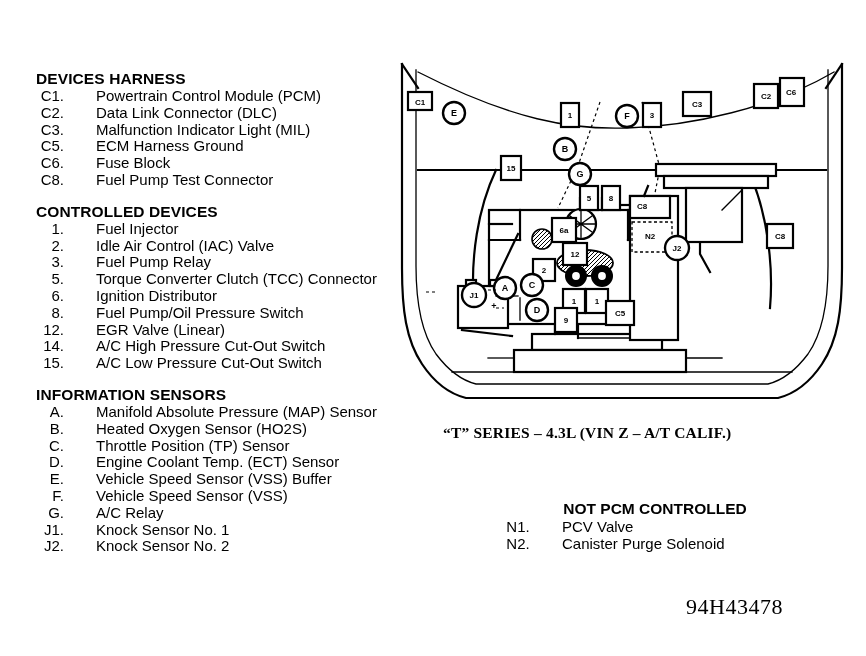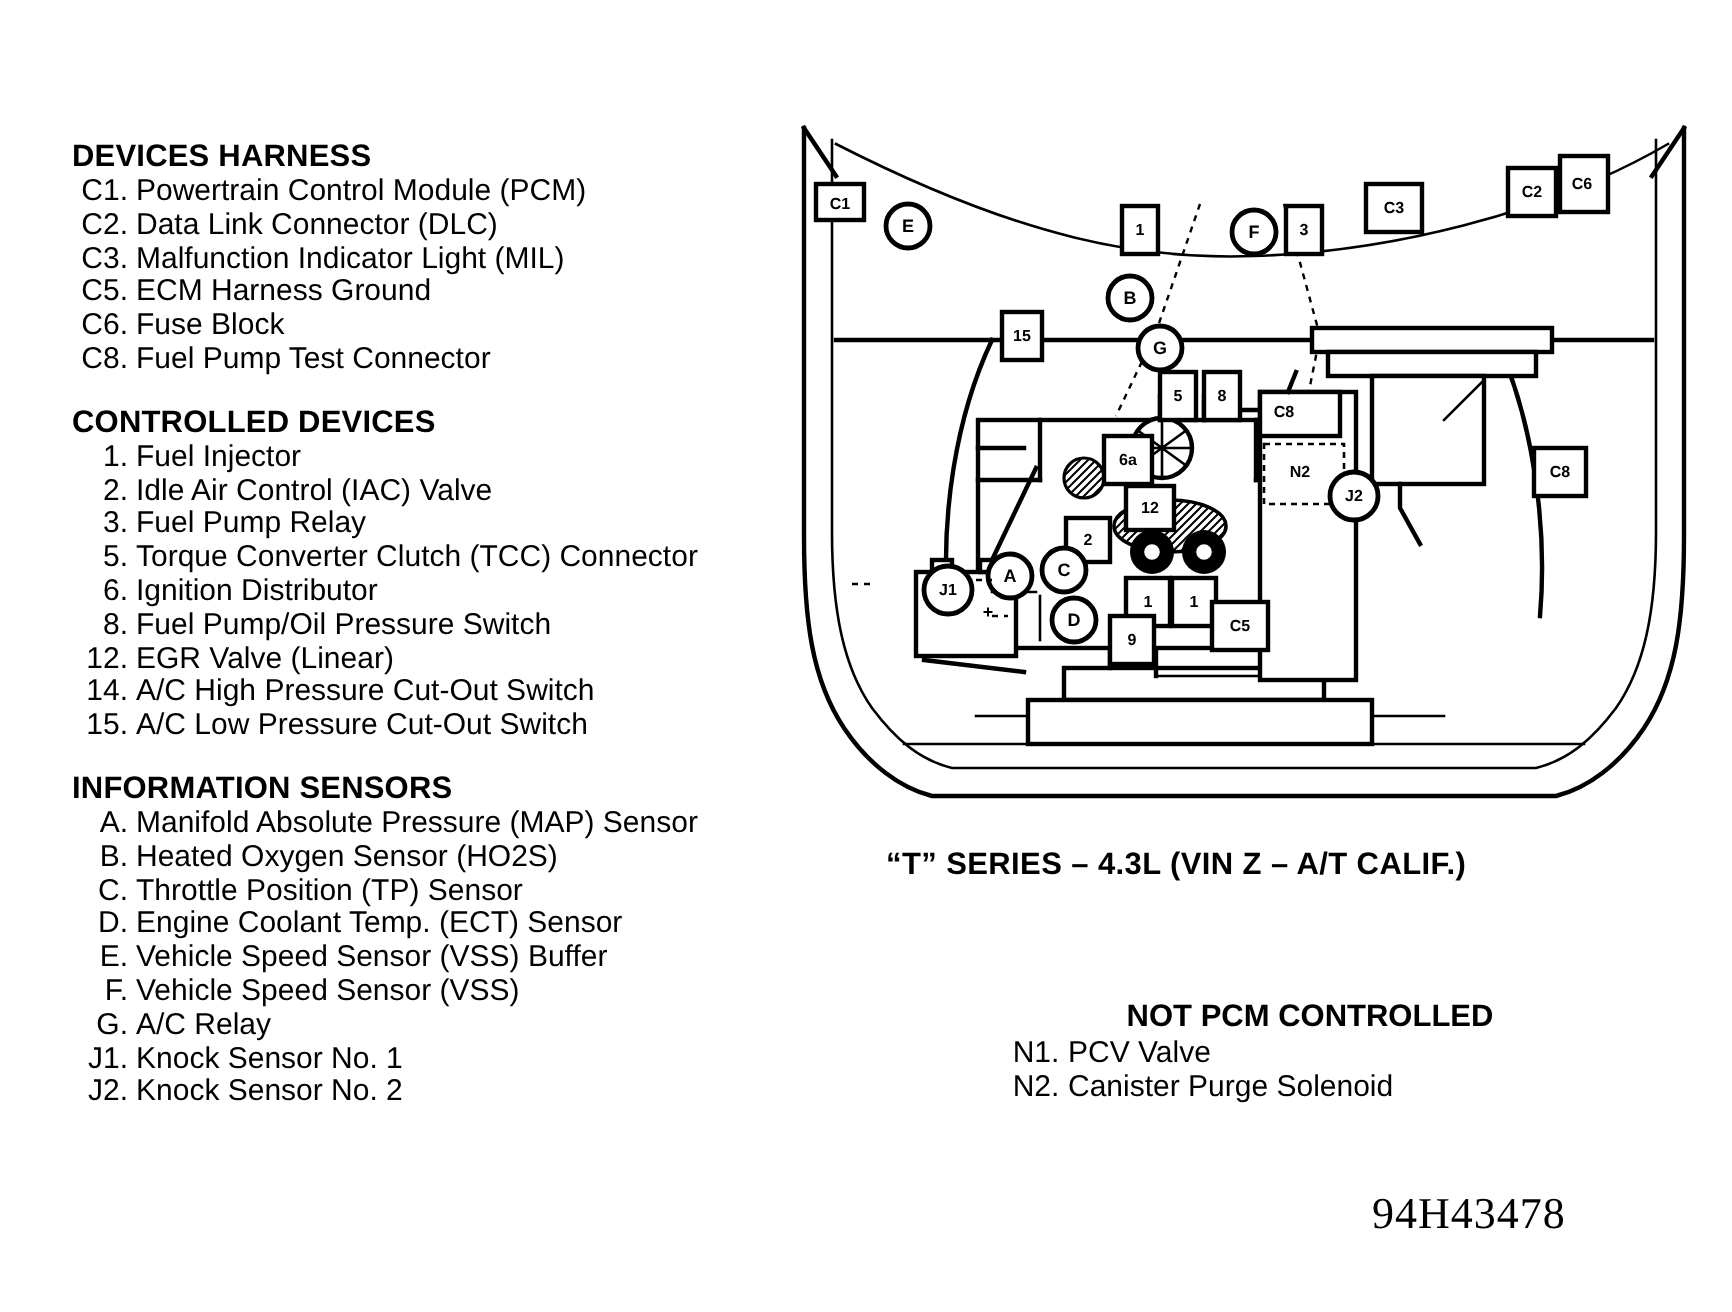--- a/index.html
+++ b/index.html
@@ -48,20 +48,21 @@
     list-style: none;
     margin: 0;
     padding: 0;
   }
 
   .legend-row {
     display: flex;
     font-size: 15px;
     line-height: 16.8px;
     white-space: nowrap;
+    gap: 28px;
   }
 
   .legend-key {
     display: inline-block;
     width: 28px;
     text-align: right;
     flex: 0 0 28px;
     padding-right: 4px;
   }
 
@@ -84,20 +85,21 @@
 
   
   .series-title {
     position: absolute;
     left: 443px;
     top: 424px;
     font-size: 15.5px;
     font-weight: bold;
     letter-spacing: 0.2px;
     white-space: nowrap;
+    font-family: Liberation Serif, serif;
   }
 
   .notpcm {
     position: absolute;
     left: 505px;
     top: 500px;
     width: 300px;
   }
 
   .notpcm-heading {

